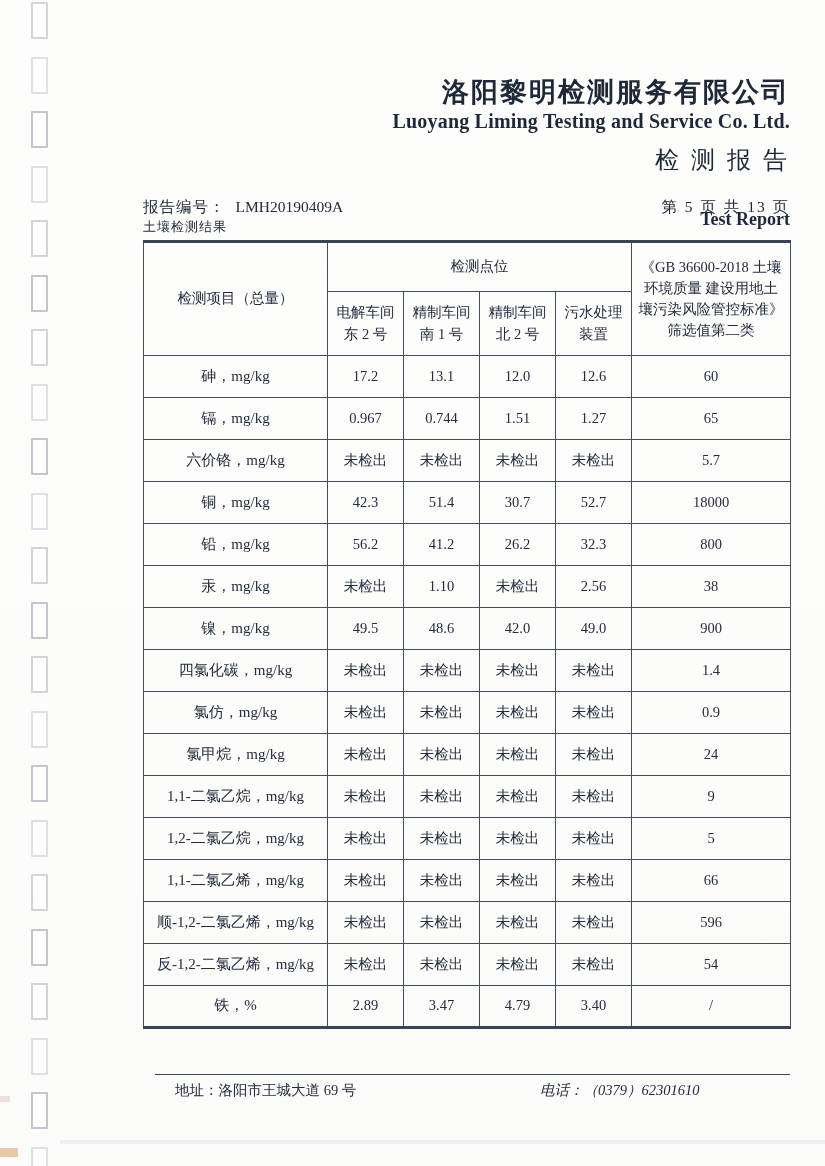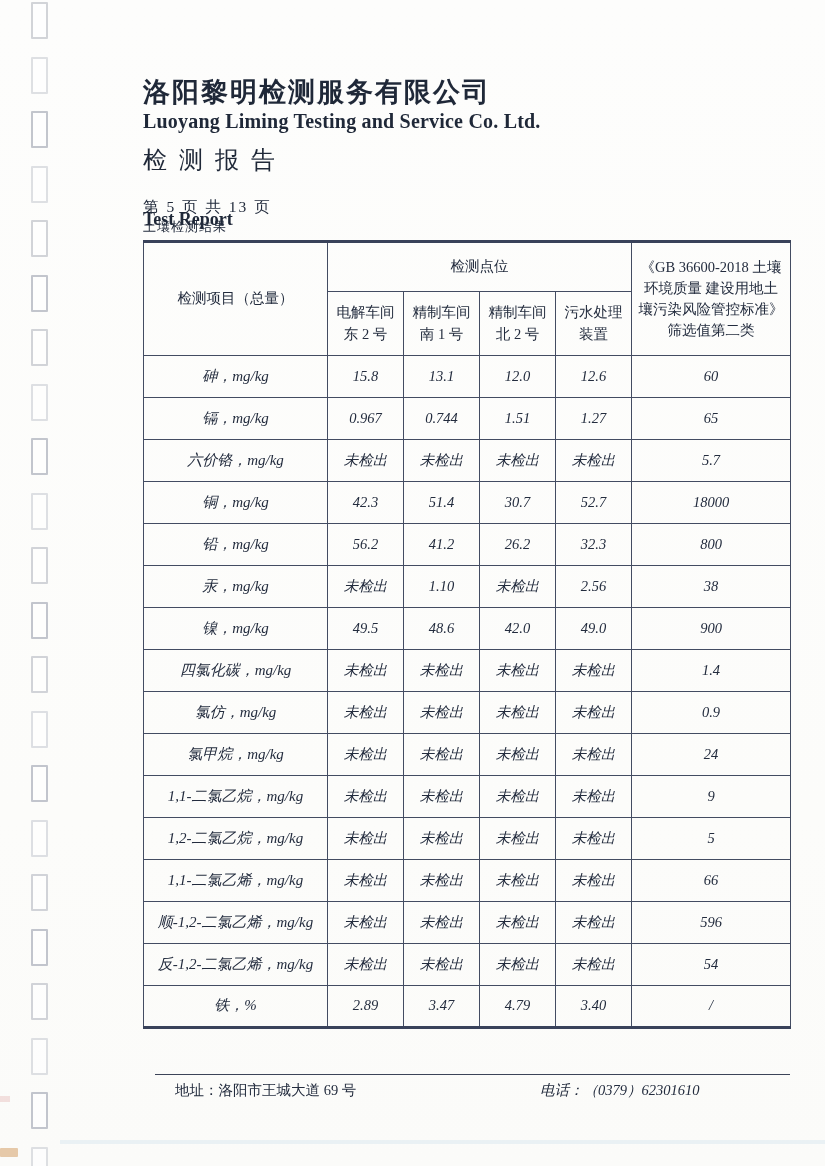--- a/index.html
+++ b/index.html
@@ -20,21 +20,21 @@
   .binding-hole{
     position:absolute;left:31px;width:13px;height:33px;
     border:2px solid rgba(105,112,130,.30);
     border-radius:1px;background:rgba(255,255,255,.6);
   }
   .binding-hole:nth-child(2n){border-color:rgba(105,112,130,.22);}
   .binding-hole:nth-child(3n){border-color:rgba(90,98,120,.36);}
 
   .content{position:absolute;left:143px;top:0;width:647px;}
 
-  .hdr{position:absolute;width:647px;text-align:left;color:#1f2838;}
+  .hdr{position:absolute;width:647px;text-align:right;color:#1f2838;}
   .company-cn{top:74px;font-size:27px;font-weight:700;letter-spacing:2px;}
   .company-en{top:110px;font-size:20px;font-weight:700;letter-spacing:.2px;}
   .title-cn{top:144px;font-size:24px;font-weight:500;letter-spacing:3px;}
   .title-en{top:178px;font-size:18px;font-weight:600;margin-top:31px;}
 
   .meta-row{
     position:absolute;top:197px;width:647px;
     display:flex;justify-content:space-between;align-items:baseline;
     font-size:15.5px;color:#222b3c;
   }
@@ -55,21 +55,21 @@
   table.results th,table.results td{
     border:1px solid #434c62;
     text-align:center;vertical-align:middle;
     padding:2px 5px;font-weight:normal;
     word-break:break-all;line-height:1.45;
   }
   tr.hdr-row-1{height:50px;}
   tr.hdr-row-2{height:64px;}
   td.item-cell{font-size:15px;}
   th.standard-header{font-size:14.5px;line-height:1.55;padding:4px 6px;}
-  tbody tr{height:42px;font-style:italic;}
+  tbody tr{height:42px;}
 
   .footer-divider{
     position:absolute;top:1074px;left:155px;width:635px;
     border-top:1.5px solid #3c4458;
   }
   .footer-row{
     position:absolute;top:1081px;left:143px;width:647px;
     font-size:14.5px;color:#232c3e;
   }
   .footer-address{position:absolute;left:32px;top:0;}
@@ -120,20 +120,23 @@
     </div>
 
   <div class="content">
 
     <div class="hdr company-cn">洛阳黎明检测服务有限公司</div>
     <div class="hdr company-en">Luoyang Liming Testing and Service Co. Ltd.</div>
     <div class="hdr title-cn">检 测 报 告</div>
     <div class="hdr title-en">Test Report</div>
 
     <div class="meta-row">
+      <div>
+        <span class="report-no-label">报告编号：</span><span class="report-no-value">LMH20190409A</span>
+      </div>
       <div class="page-indicator">第 5 页 共 13 页</div>
     </div>
 
     <div class="section-title">土壤检测结果</div>
 
     <table class="results">
       <colgroup>
         <col class="c-item">
           <col class="c-val">
           <col class="c-val">
@@ -150,21 +153,21 @@
         <tr class="hdr-row-2" id="points-row">
             <th>电解车间东 2 号</th>
             <th>精制车间南 1 号</th>
             <th>精制车间北 2 号</th>
             <th>污水处理装置</th>
           </tr>
       </thead>
       <tbody id="results-body">
           <tr>
             <td class="item-cell">砷，mg/kg</td>
-            <td>15.8</td>
+            <td>17.2</td>
             <td>13.1</td>
             <td>12.0</td>
             <td>12.6</td>
             <td>60</td>
           </tr>
           <tr>
             <td class="item-cell">镉，mg/kg</td>
             <td>0.967</td>
             <td>0.744</td>
             <td>1.51</td>

